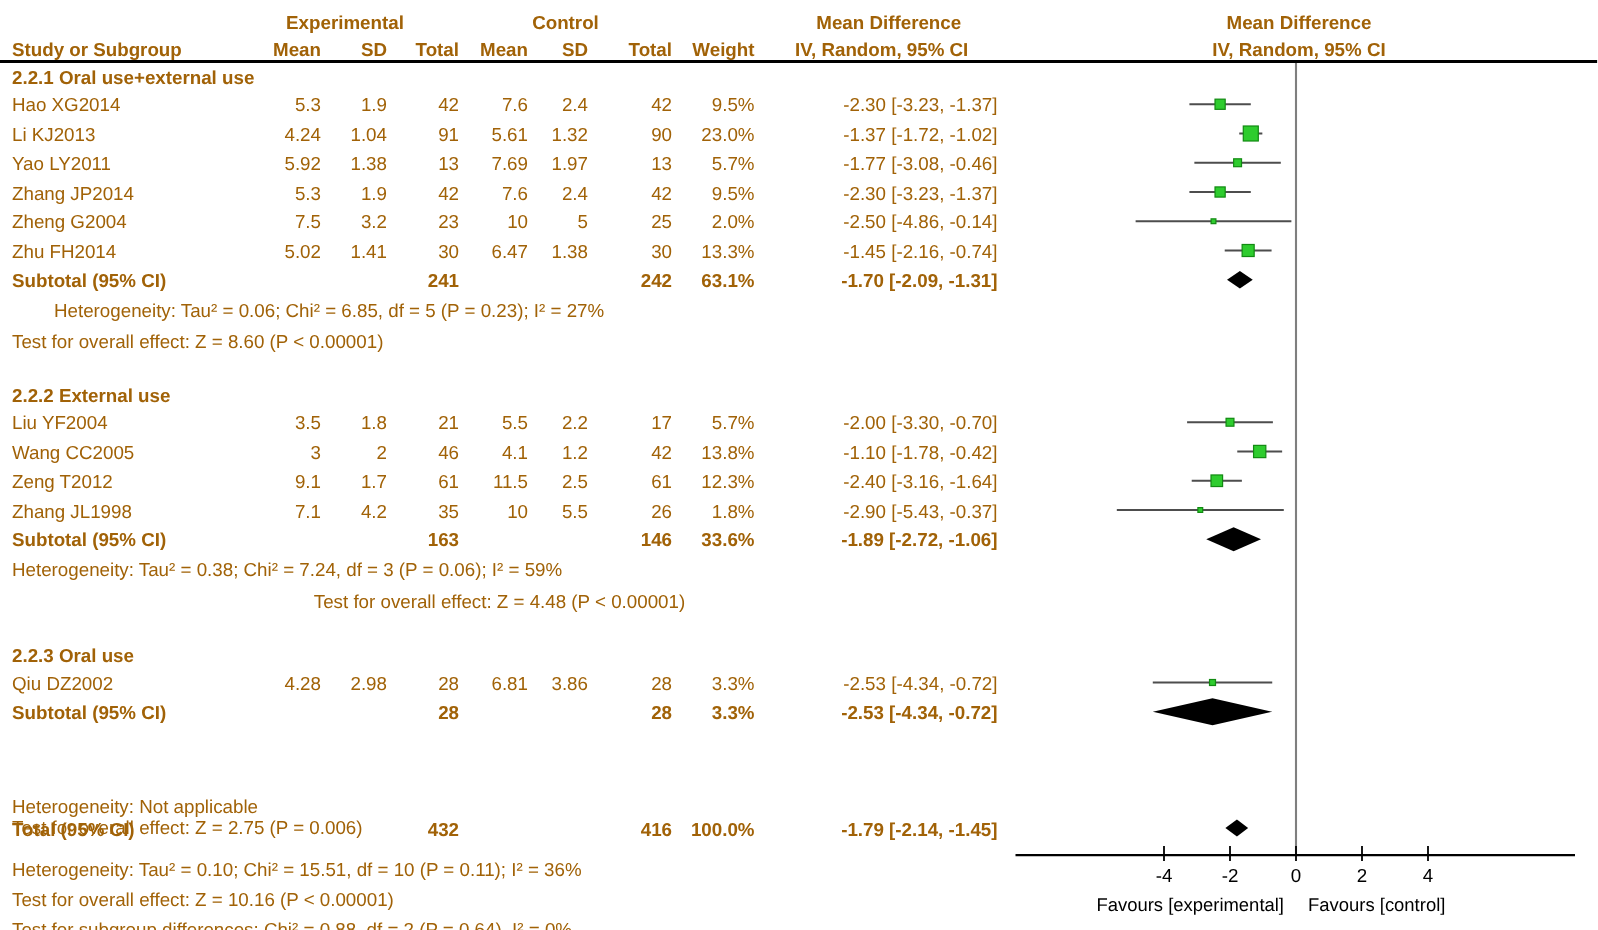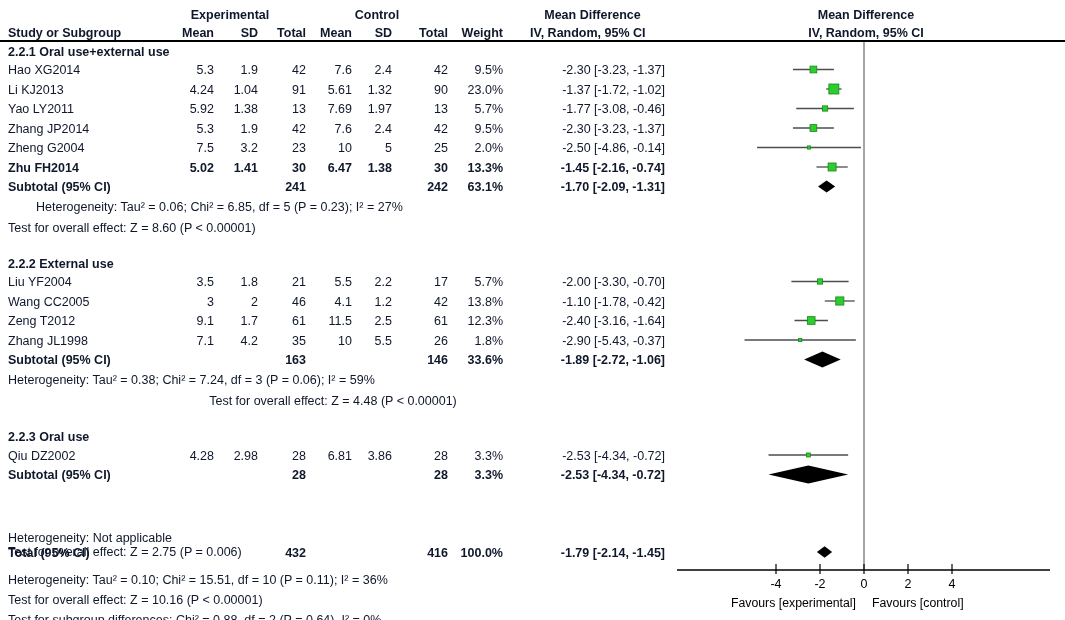--- a/index.html
+++ b/index.html
@@ -1,19 +1,19 @@
 <!DOCTYPE html>
 <html><head>
 <meta charset="utf-8">
 <style>
   html,body{margin:0;padding:0;background:#fff;}
   #frame{
     position:relative;width:1065px;height:620px;background:#ffffff;
     font-family:"Liberation Sans","DejaVu Sans",sans-serif;
-    font-size:12.5px;color:#0f172a;overflow:hidden;
+    font-size:12.5px;color:#a16207;overflow:hidden;
   }
   .row{position:absolute;left:0;width:1065px;height:16px;line-height:16px;white-space:nowrap;}
   .bold{font-weight:bold;}
   .cell{position:absolute;top:0;height:16px;}
   .r{text-align:right;}
   .ctr{text-align:center;}
   
   .c-study{left:8px;width:210px;text-align:left;}
   .c-m1{left:154px;width:60px;}
   .c-sd1{left:214px;width:44px;}
@@ -110,21 +110,21 @@
         <span class="cell c-study">Zheng G2004</span>
         <span class="cell r c-m1">7.5</span>
         <span class="cell r c-sd1">3.2</span>
         <span class="cell r c-t1">23</span>
         <span class="cell r c-m2">10</span>
         <span class="cell r c-sd2">5</span>
         <span class="cell r c-t2">25</span>
         <span class="cell r c-wt">2.0%</span>
         <span class="cell r c-ci">-2.50 [-4.86, -0.14]</span>
       </div>
-      <div class="row" style="top: 159.5px; font-weight: bold;">
+      <div class="row" style="top: 159.5px;">
         <span class="cell c-study">Zhu FH2014</span>
         <span class="cell r c-m1">5.02</span>
         <span class="cell r c-sd1">1.41</span>
         <span class="cell r c-t1">30</span>
         <span class="cell r c-m2">6.47</span>
         <span class="cell r c-sd2">1.38</span>
         <span class="cell r c-t2">30</span>
         <span class="cell r c-wt">13.3%</span>
         <span class="cell r c-ci">-1.45 [-2.16, -0.74]</span>
       </div>

